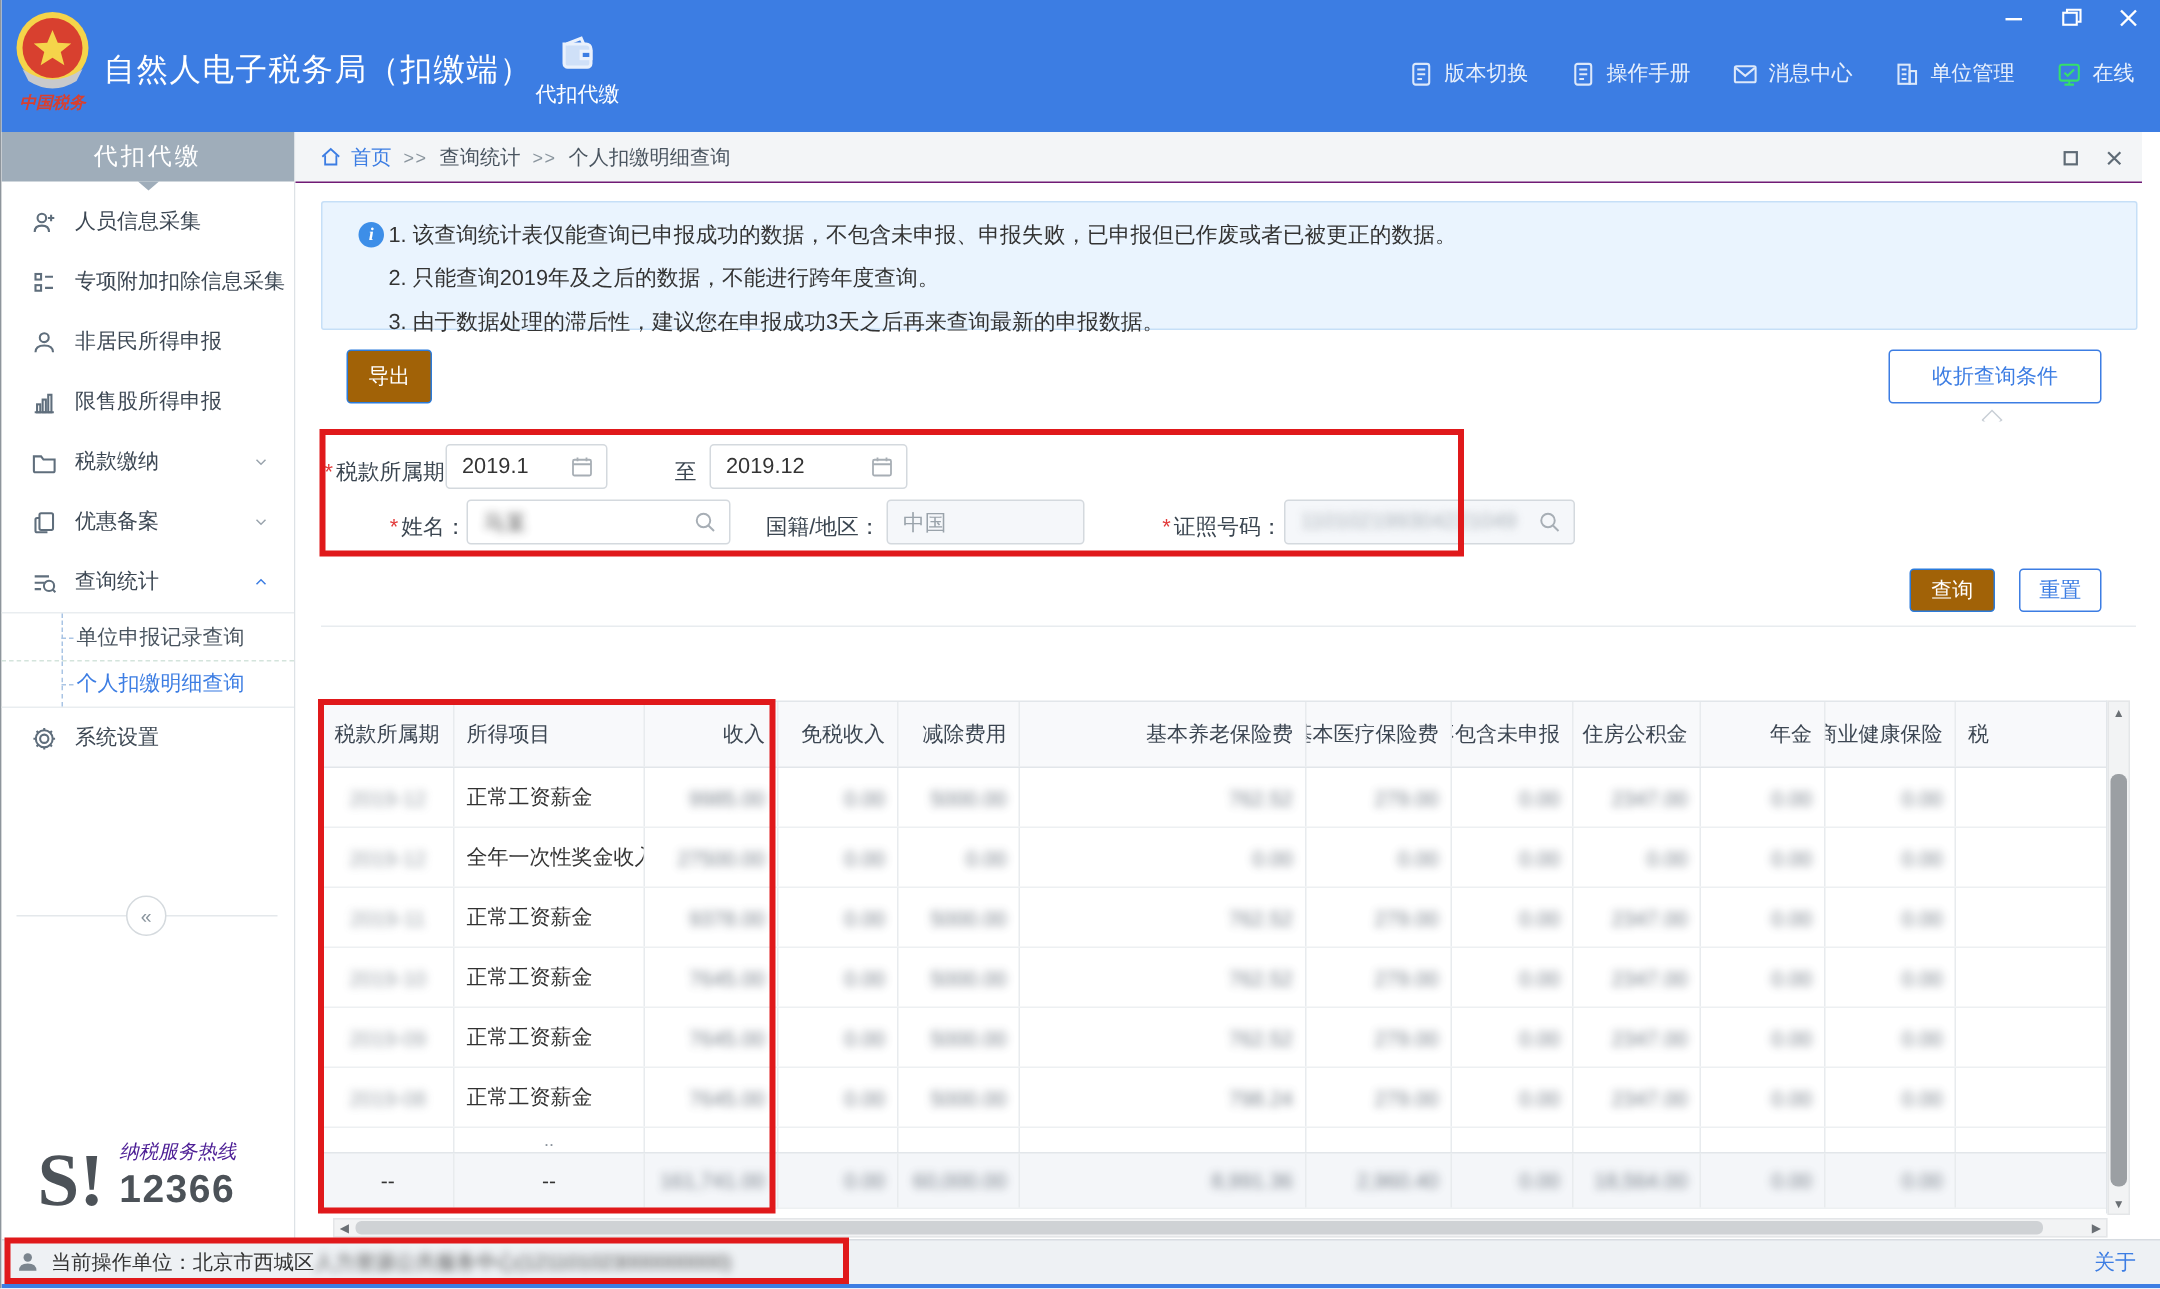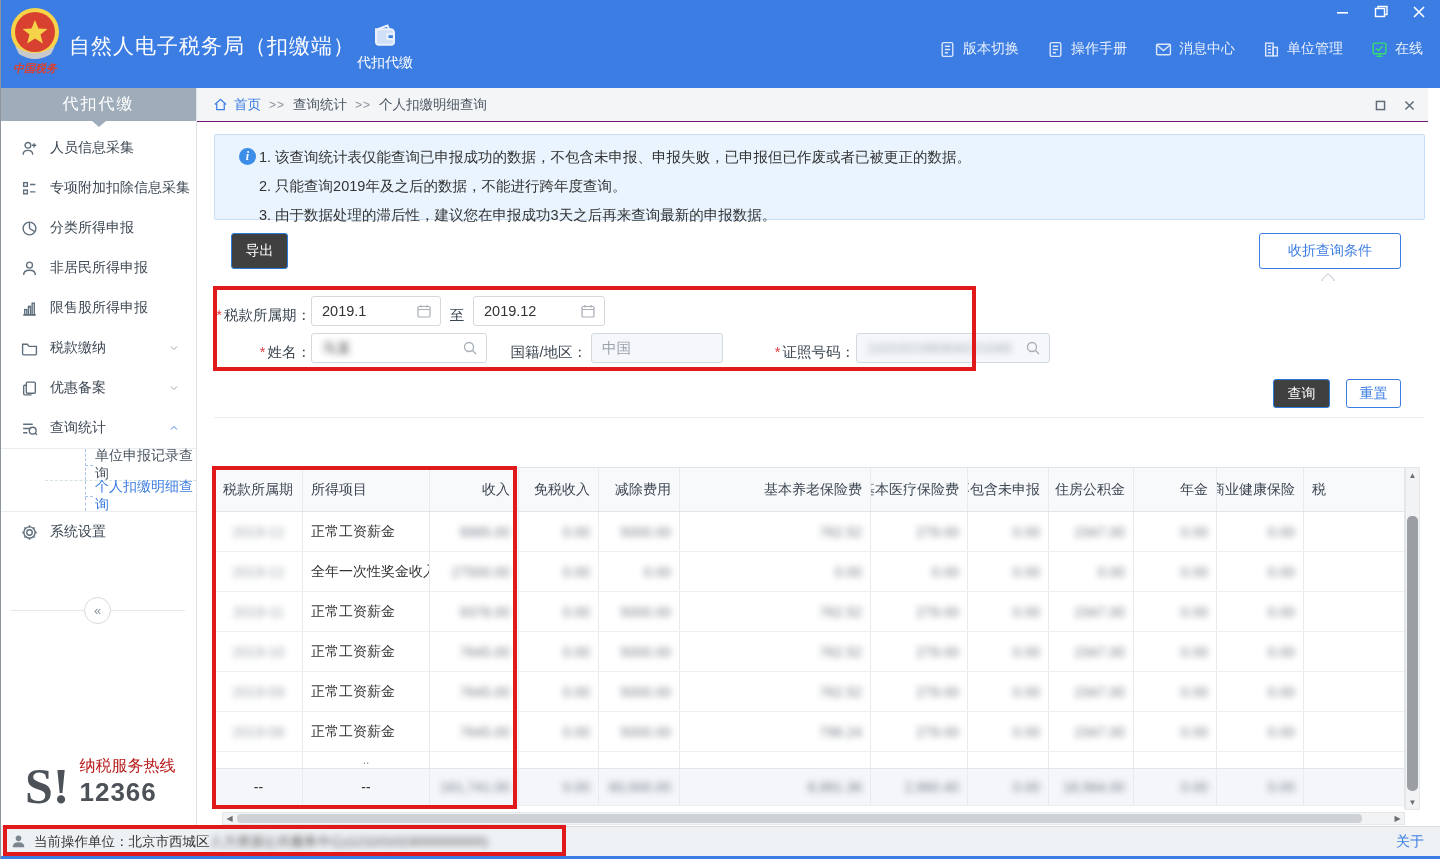--- a/index.html
+++ b/index.html
@@ -26,51 +26,51 @@
   .sidebar { position:absolute; left:0; top:88px; width:196px; bottom:33px; background:#fff; border-right:1px solid #dde2e6; }
   .side-header { position:relative; height:33px; background:#9fadba; color:#fff; font-size:16px; letter-spacing:2px; display:flex; align-items:center; justify-content:center; }
   .side-header:after { content:""; position:absolute; left:50%; bottom:-6px; margin-left:-7px; border-left:7px solid transparent; border-right:7px solid transparent; border-top:6px solid #9fadba; }
   .side-menu { position:absolute; left:0; top:40px; right:0; }
   .side-item { height:40px; display:flex; align-items:center; padding-left:20px; cursor:pointer; color:#3d4854; }
   .side-item .si-icon { width:17px; height:17px; color:#5f6e7c; flex:0 0 17px; }
   .side-item .si-label { margin-left:12px; font-size:14px; flex:1; white-space:nowrap; }
   .side-item .si-caret { width:12px; height:12px; margin-right:16px; color:#9aa4ad; }
   .side-item.expanded .si-caret { color:#3c7de3; }
   .side-sub { border-top:1px solid #e9edf0; border-bottom:1px solid #e9edf0; }
-  .side-sub-item { position:relative; height:31px; display:flex; align-items:center; padding-left:50px; font-size:14px; color:#4a5560; cursor:pointer;margin-left:44px; }
+  .side-sub-item { position:relative; height:31px; display:flex; align-items:center; padding-left:50px; font-size:14px; color:#4a5560; cursor:pointer; }
   .side-sub-item + .side-sub-item { border-top:1px dashed #d4e4dc; }
   .side-sub-item:before { content:""; position:absolute; left:40px; top:0; bottom:0; border-left:1px dashed #a9c4e4; }
   .side-sub-item:after { content:""; position:absolute; left:40px; top:50%; width:8px; border-top:1px dashed #a9c4e4; }
   .side-sub-item.active { color:#3c7de3; }
   .collapse-row { position:absolute; left:0; right:1px; top:509px; height:28px; }
   .collapse-row .line { position:absolute; left:10px; right:10px; top:13px; border-top:1px solid #e4e8eb; }
   .collapse-btn { position:absolute; left:50%; top:0; margin-left:-14px; width:27px; height:27px; border:1px solid #d5dade; border-radius:50%; background:#fff; color:#8a959e; font-size:13px; display:flex; align-items:center; justify-content:center; cursor:pointer; }
   .hotline { position:absolute; left:24px; bottom:18px; display:flex; align-items:flex-end; gap:10px; color:#5a6067; }
   .hotline .glyph { font-size:50px; font-weight:bold; line-height:44px; color:#4c5258; font-family:"Liberation Serif","DejaVu Serif",serif; }
-  .hotline .hl-label { font-size:16px; color:#b91c1c; }
+  .hotline .hl-label { font-size:13px; color:#4c1d95;font-style:italic; }
   .hotline .hl-number { font-size:26px; font-weight:bold; color:#4c5258; letter-spacing:1px; }
 
   
   .crumbbar { position:absolute; left:196px; top:88px; right:12px; height:34px; background:#f3f5f7; border-bottom:1px solid #701a75; display:flex; align-items:center; padding-left:16px; font-size:13.5px; color:#4a5560; }
   .crumbbar .home-icon { width:15px; height:15px; color:#3c7de3; margin-right:6px; }
   .crumb-home { color:#3c7de3; cursor:pointer; }
   .crumb-sep { margin:0 8px; color:#8a959e; font-size:12px; letter-spacing:1px; }
   .crumb-icons { position:absolute; right:12px; top:0; height:34px; display:flex; align-items:center; gap:16px; color:#5f6b76; }
   .crumb-icons .ci { width:13px; height:13px; cursor:pointer; }
 
   
   .main { position:absolute; left:196px; top:122px; right:0; bottom:33px; background:#fff; }
 
   .notice { position:absolute; left:17px; width:1211px; top:12px; height:86px; background:#eaf4fe; border:1px solid #c6dff7; border-radius:2px; }
   .notice .info-icon { position:absolute; left:24px; top:13px; width:17px; height:17px; background:#3d8ee8; border-radius:50%; color:#fff; font-size:12px; font-style:italic; font-weight:bold; display:flex; align-items:center; justify-content:center; font-family:"Liberation Serif",serif; }
   .notice .n-lines { position:absolute; left:44px; top:8px; right:12px; }
   .notice .n-line { line-height:29px; font-size:14.5px; color:#333; white-space:nowrap; }
 
   .btn { display:flex; align-items:center; justify-content:center; border-radius:3px; cursor:pointer; font-size:14px; }
-  .btn-primary { background:#404040; color:#fff; border:1px solid #2b7bdb; }
+  .btn-primary { background:#a16207; color:#fff; border:1px solid #2b7bdb; }
   .btn-outline { background:#fff; color:#3c7de3; border:1px solid #3c7de3; }
   .export-btn { position:absolute; left:34px; top:111px; width:57px; height:36px; }
   .collapse-cond-btn { position:absolute; left:1062px; top:111px; width:142px; height:36px; }
   .cond-caret { position:absolute; left:1124px; top:150px; width:16px; height:9px; overflow:hidden; }
   .cond-caret i { position:absolute; left:2px; top:3px; width:10px; height:10px; background:#fff; border:1px solid #c9cfd6; transform:rotate(45deg); display:block; }
 
   .f-label { position:absolute; height:30px; line-height:30px; text-align:right; color:#3a4550; font-size:14.5px; white-space:nowrap; }
   .f-label .star { color:#e23b3b; margin-right:2px; }
   .f-input { position:absolute; height:30px; border:1px solid #d4d9de; border-radius:3px; background:#fff; display:flex; align-items:center; padding:0 8px 0 10px; cursor:text; }
   .f-input.disabled { background:#f5f7fa; color:#9aa3ab; }
@@ -229,29 +229,20 @@
         </div>
         <div class="side-item">
           <span class="si-icon">
             <svg viewBox="0 0 16 16" fill="none" stroke="currentColor" stroke-width="1.3">
               <rect x="2.5" y="2.5" width="3.5" height="3.5"></rect>
               <rect x="2.5" y="9.5" width="3.5" height="3.5"></rect>
               <path d="M8.5 4.2 h5 M8.5 11.2 h5"></path>
             </svg>
           </span>
           <span class="si-label">专项附加扣除信息采集</span>
-        </div>
-        <div class="side-item">
-          <span class="si-icon">
-            <svg viewBox="0 0 16 16" fill="none" stroke="currentColor" stroke-width="1.3">
-              <circle cx="8" cy="8" r="6"></circle>
-              <path d="M8 8 V2 M8 8 L13 11"></path>
-            </svg>
-          </span>
-          <span class="si-label">分类所得申报</span>
         </div>
         <div class="side-item">
           <span class="si-icon">
             <svg viewBox="0 0 16 16" fill="none" stroke="currentColor" stroke-width="1.3">
               <circle cx="8" cy="4.8" r="2.8"></circle>
               <path d="M2.5 14 q0-4.3 5.5-4.3 q5.5 0 5.5 4.3"></path>
             </svg>
           </span>
           <span class="si-label">非居民所得申报</span>
         </div>
@@ -375,21 +366,21 @@
 
     <div class="btn btn-primary export-btn">导出</div>
     <div class="btn btn-outline collapse-cond-btn">收折查询条件</div>
     <div class="cond-caret">
         <i></i>
       </div>
 
     <div class="f-label" style="left:14px;top:178px;width:100px;">
       <span class="star">*</span><span>税款所属期：</span>
     </div>
-    <div class="f-input" style="left:114px;top:174px;width:130px;">
+    <div class="f-input" style="left:100px;top:174px;width:108px;">
       <span class="f-value">2019.1</span>
       <span class="f-icon">
         <svg viewBox="0 0 16 16" fill="none" stroke="currentColor" stroke-width="1.2">
           <rect x="2" y="3.5" width="12" height="10.5" rx="1"></rect>
             <path d="M2 6.5 H14 M5 2 V4.5 M11 2 V4.5"></path>
         </svg>
       </span>
     </div>
     <div class="f-label" style="left:250px;top:178px;width:20px;text-align:center;">至</div>
     <div class="f-input" style="left:276px;top:174px;width:132px;">

